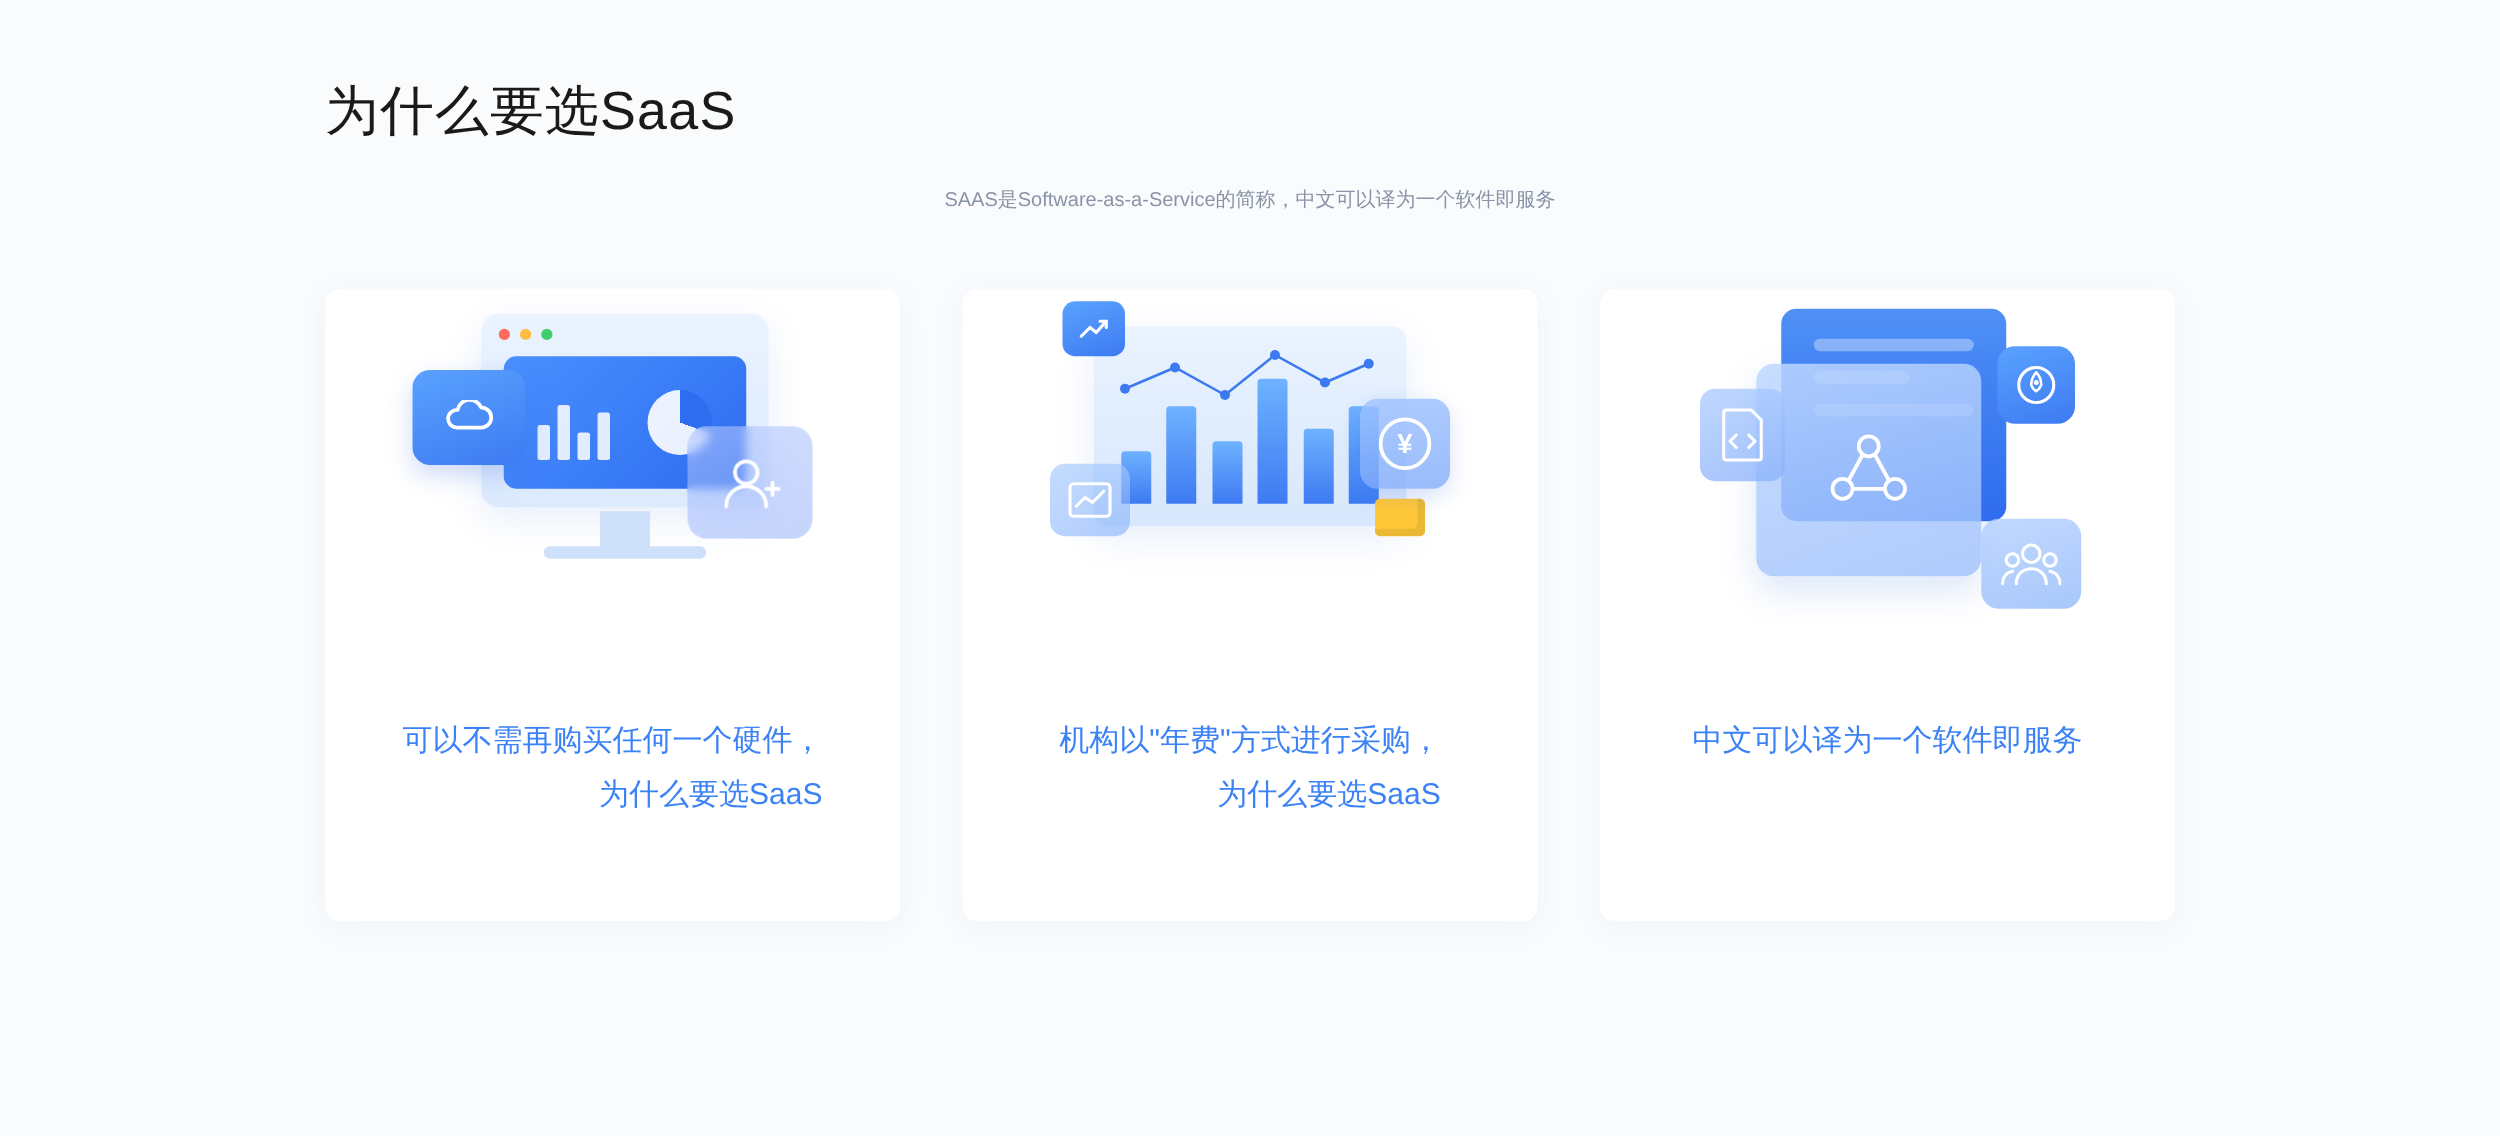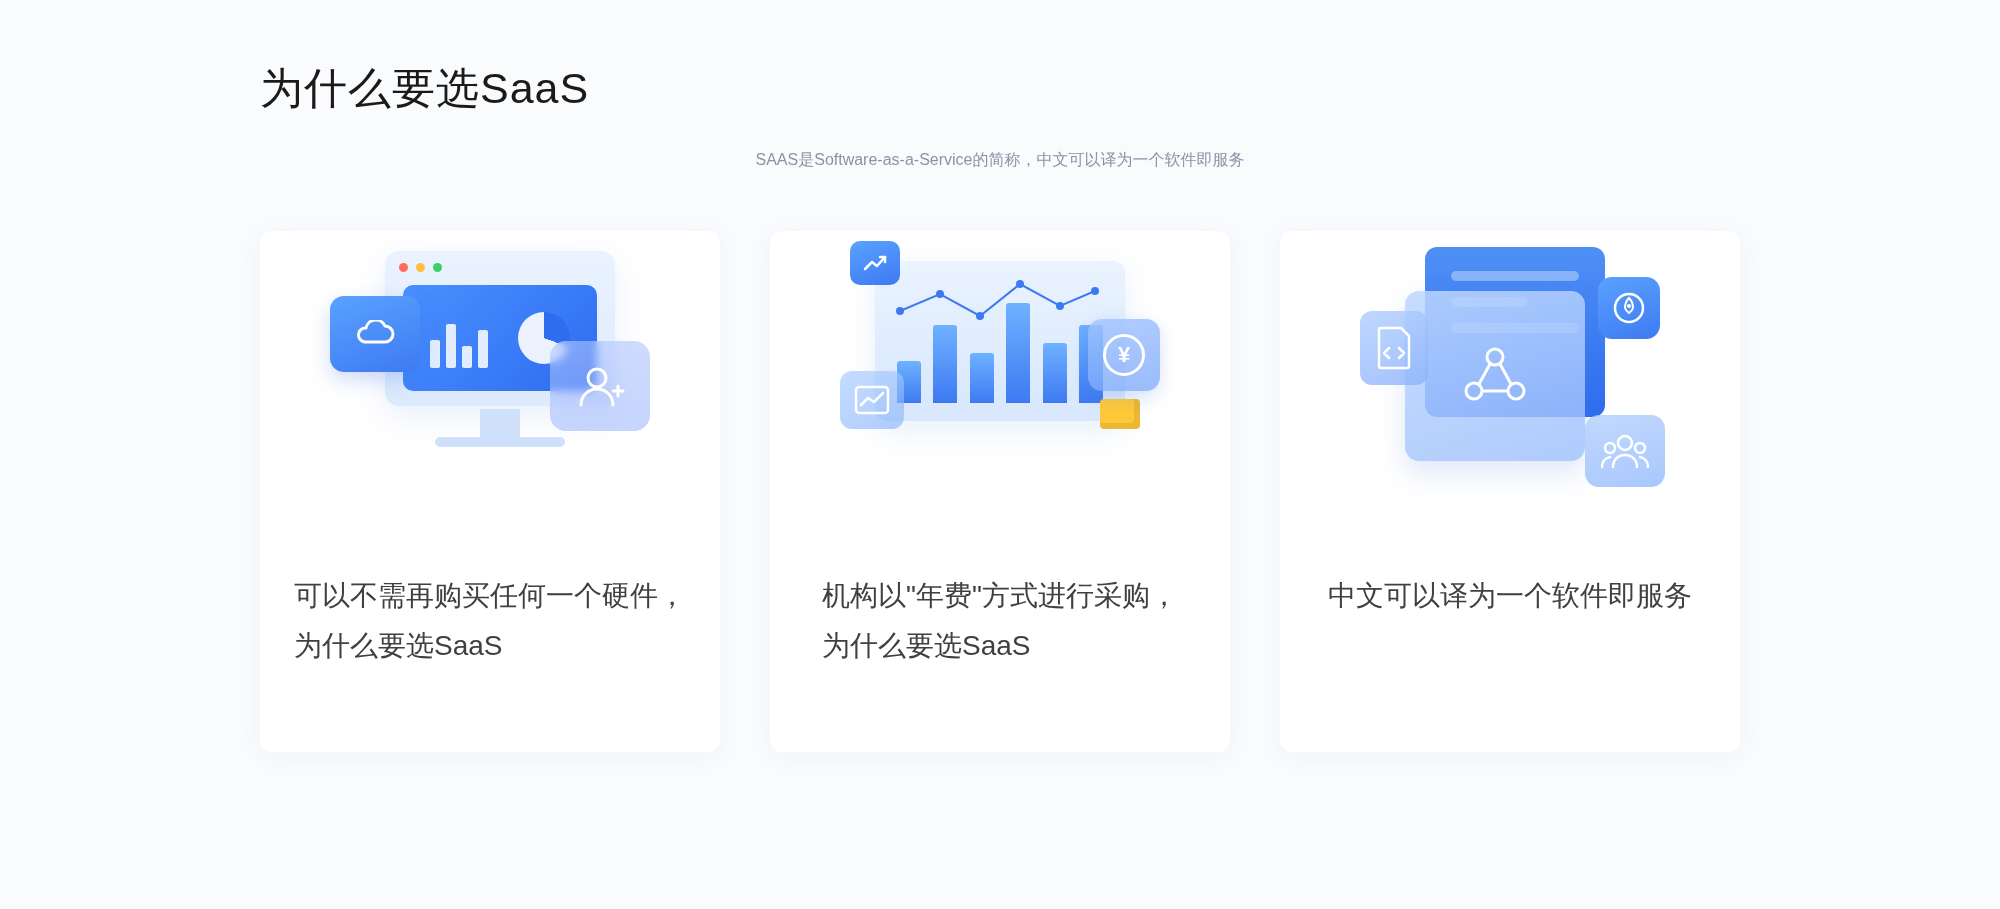--- a/index.html
+++ b/index.html
@@ -44,23 +44,23 @@
     box-shadow: 0 4px 24px rgba(100, 130, 180, 0.06);
   }
   .illus {
     width: 320px;
     height: 240px;
     position: relative;
     margin-bottom: 90px;
     margin-top: -30px;
   }
   .card-text {
-    text-align: left;
-    font-size: 28px;
-    color: #404040;
+    text-align: right;
+    font-size: 24px;
+    color: #3b82f6;
     line-height: 1.8;
   }
 
   
   .monitor {
     position: absolute;
     left: 55px; top: 10px;
     width: 230px; height: 155px;
     background: linear-gradient(180deg, #eaf3ff 0%, #dceafd 100%);
     border-radius: 14px;

